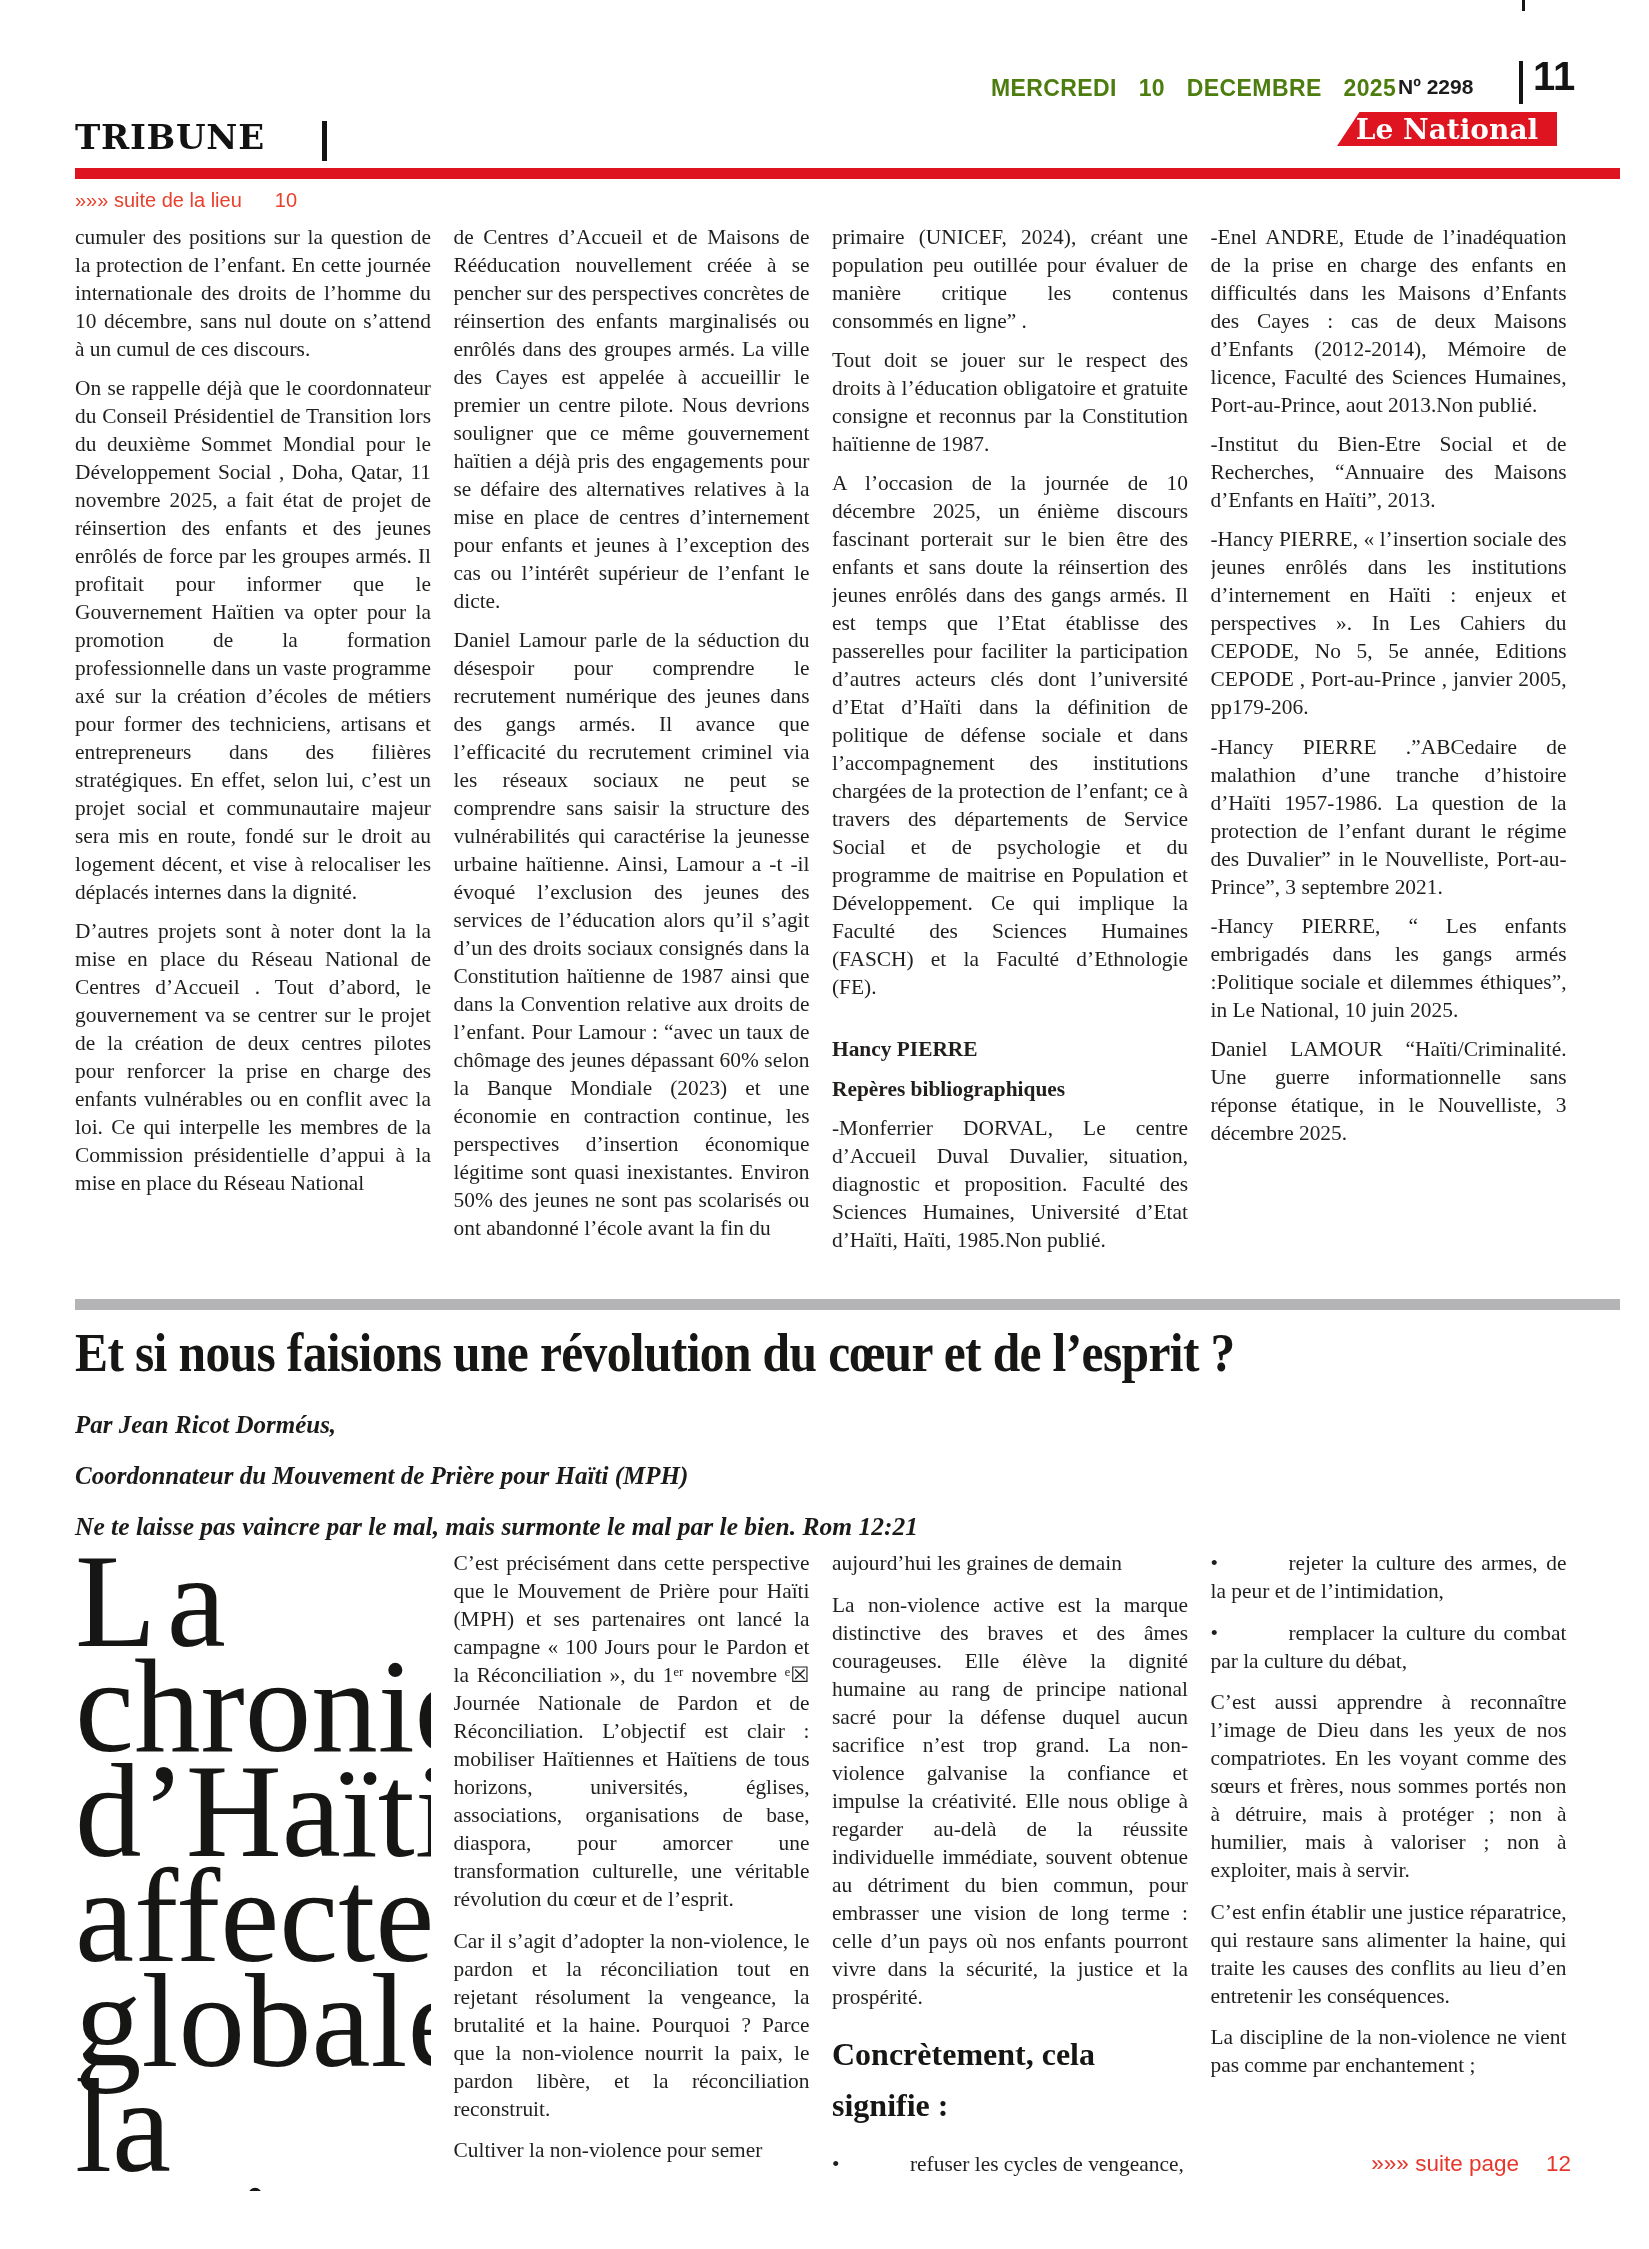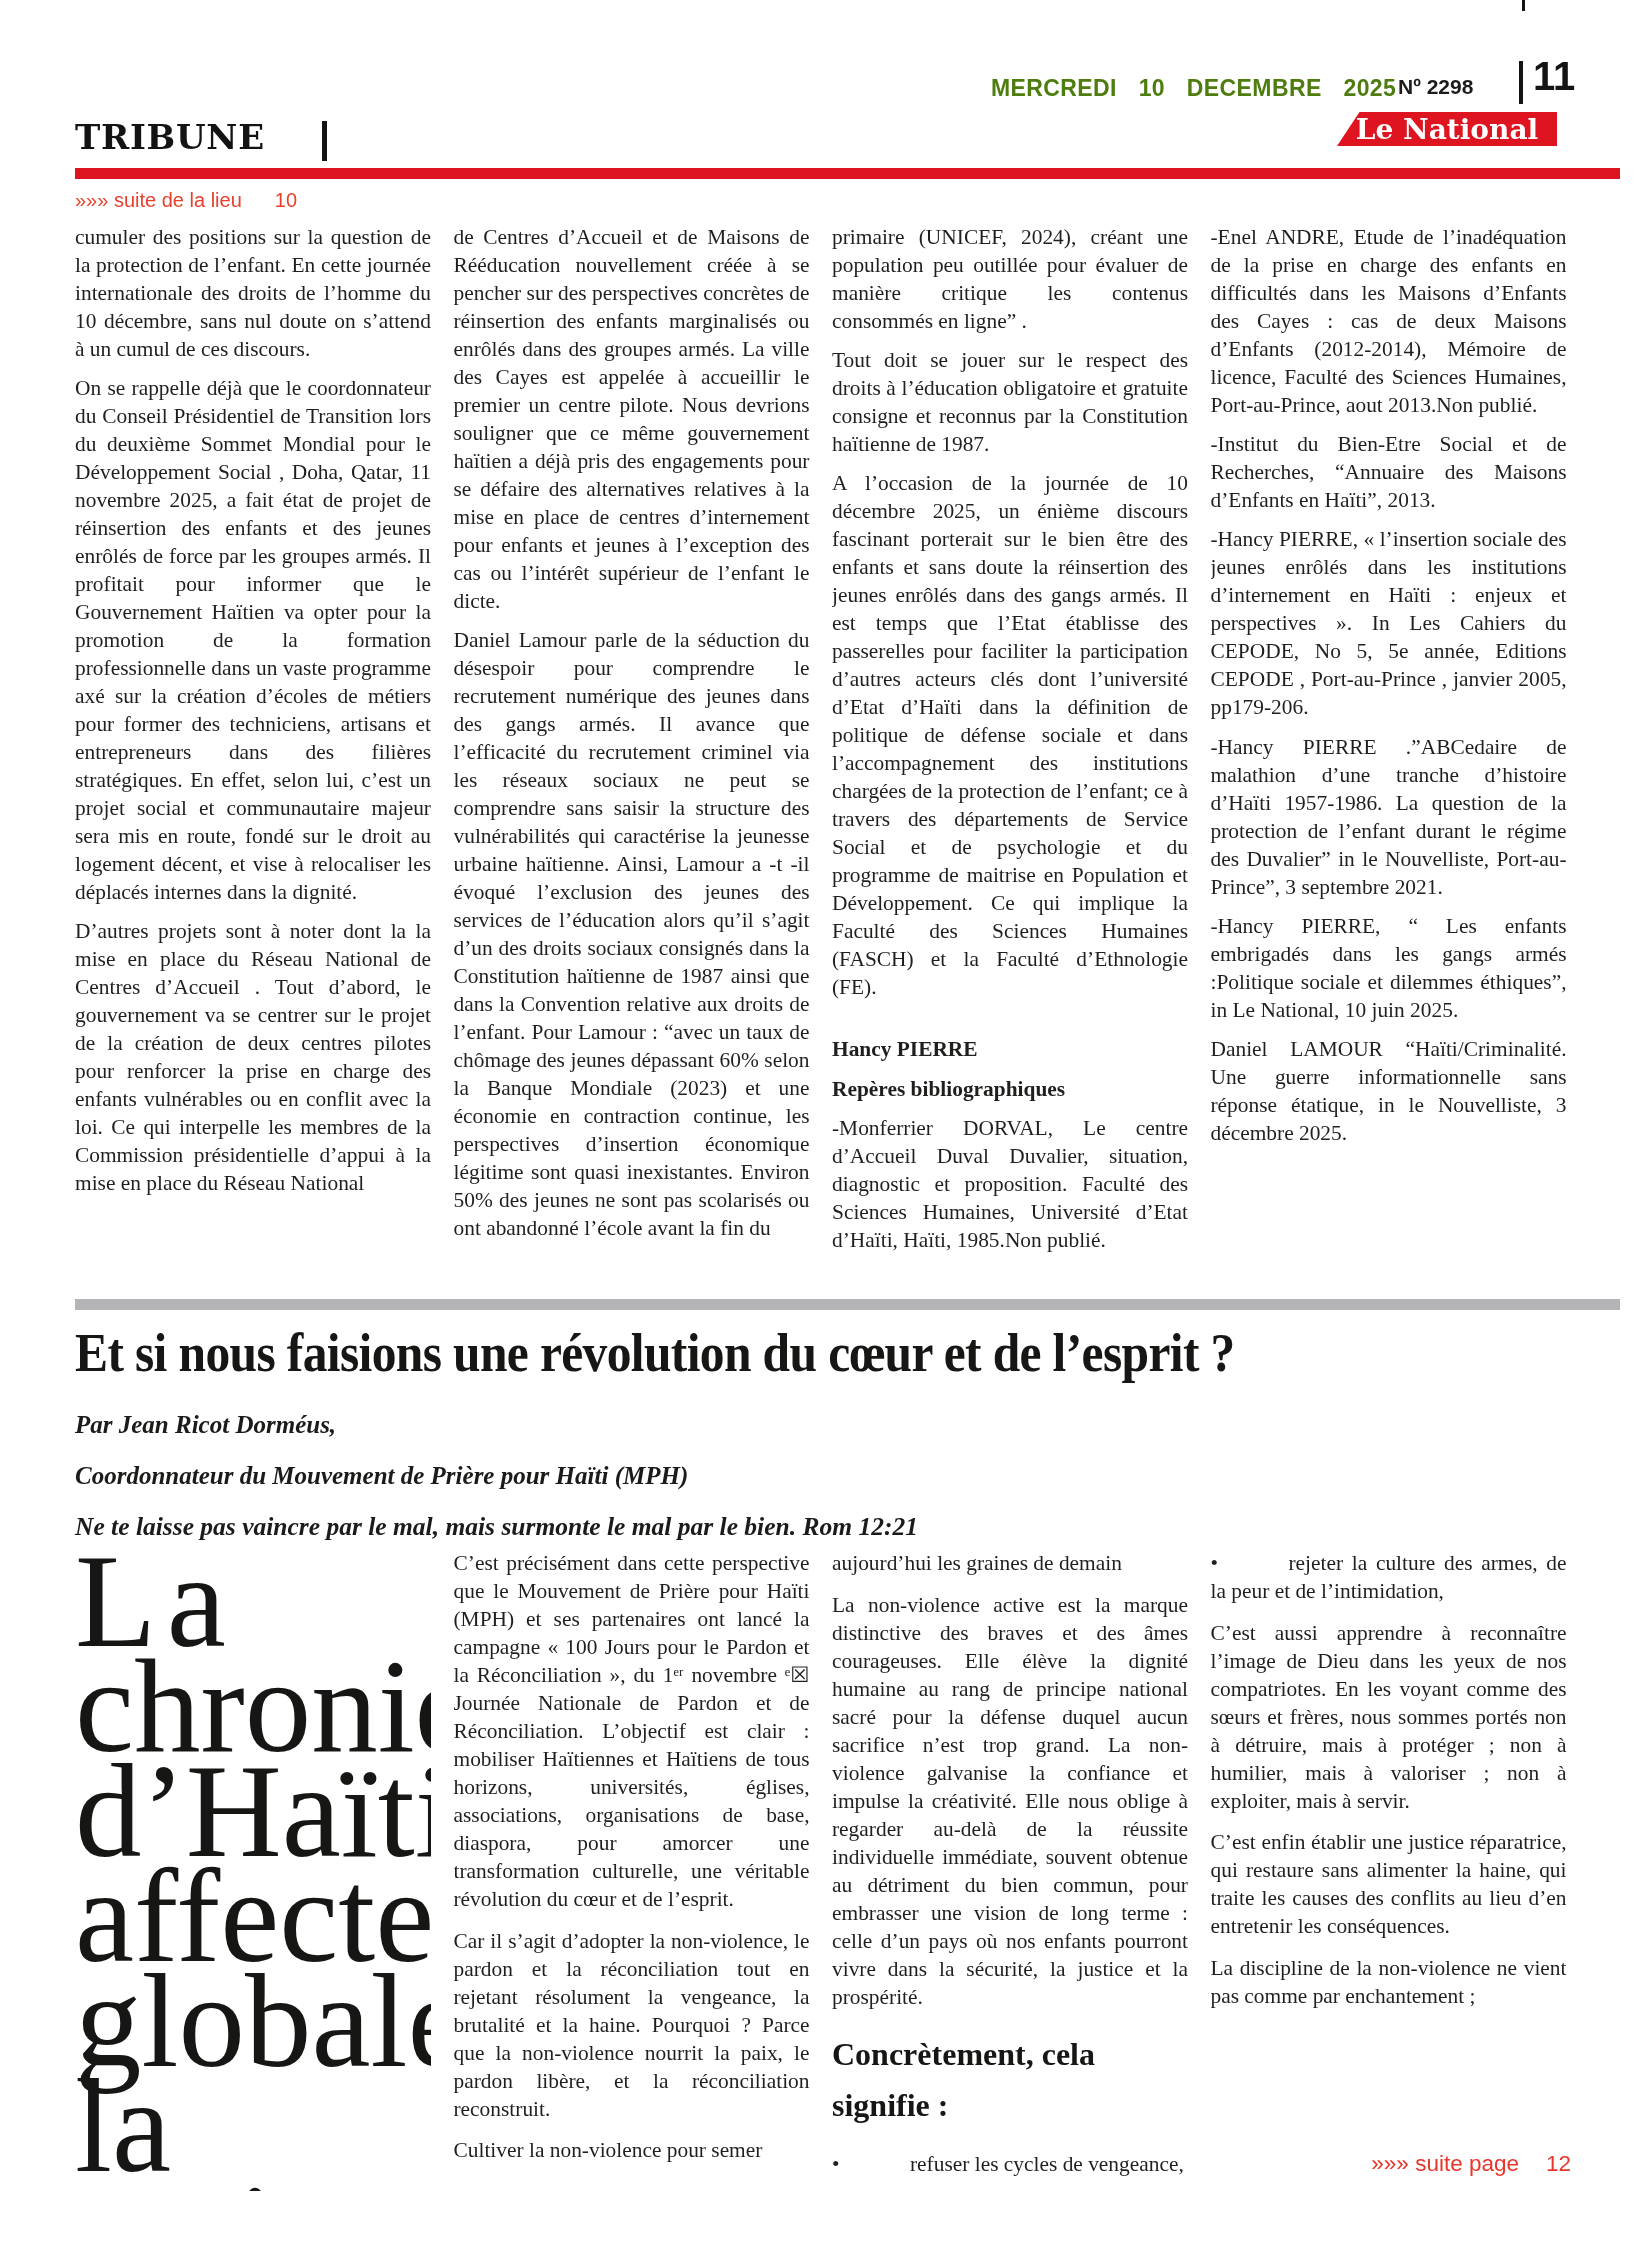--- a/index.html
+++ b/index.html
@@ -113,20 +113,21 @@
       <p class="para normal">Cultiver la non-violence pour semer</p>
     </div>
   <div class="col">
       <p class="para normal">aujourd’hui les graines de demain</p>
       <p class="para normal">La non-violence active est la marque distinctive des braves et des âmes courageuses. Elle élève la dignité humaine au rang de principe national sacré pour la défense duquel aucun sacrifice n’est trop grand. La non-violence galvanise la confiance et impulse la créativité. Elle nous oblige à regarder au-delà de la réussite individuelle immédiate, souvent obtenue au détriment du bien commun, pour embrasser une vision de long terme : celle d’un pays où nos enfants pourront vivre dans la sécurité, la justice et la prospérité.</p>
       <p class="para subhead">Concrètement, cela signifie :</p>
       <p class="para bullet"><span class="dot">•</span>refuser les cycles de vengeance,</p>
     </div>
   <div class="col">
       <p class="para bullet"><span class="dot">•</span>rejeter la culture des armes, de la peur et de l’intimidation,</p>
+      <p class="para bullet"><span class="dot">•</span>remplacer la culture du combat par la culture du débat,</p>
       <p class="para normal">C’est aussi apprendre à reconnaître l’image de Dieu dans les yeux de nos compatriotes. En les voyant comme des sœurs et frères, nous sommes portés non à détruire, mais à protéger ; non à humilier, mais à valoriser ; non à exploiter, mais à servir.</p>
       <p class="para normal">C’est enfin établir une justice réparatrice, qui restaure sans alimenter la haine, qui traite les causes des conflits au lieu d’en entretenir les conséquences.</p>
       <p class="para normal">La discipline de la non-violence ne vient pas comme par enchantement ;</p>
     </div>
 </div>
 
 <div class="suite-to"><span>»»» suite page</span><span class="pg">12</span></div>
 
 
 </body></html>

